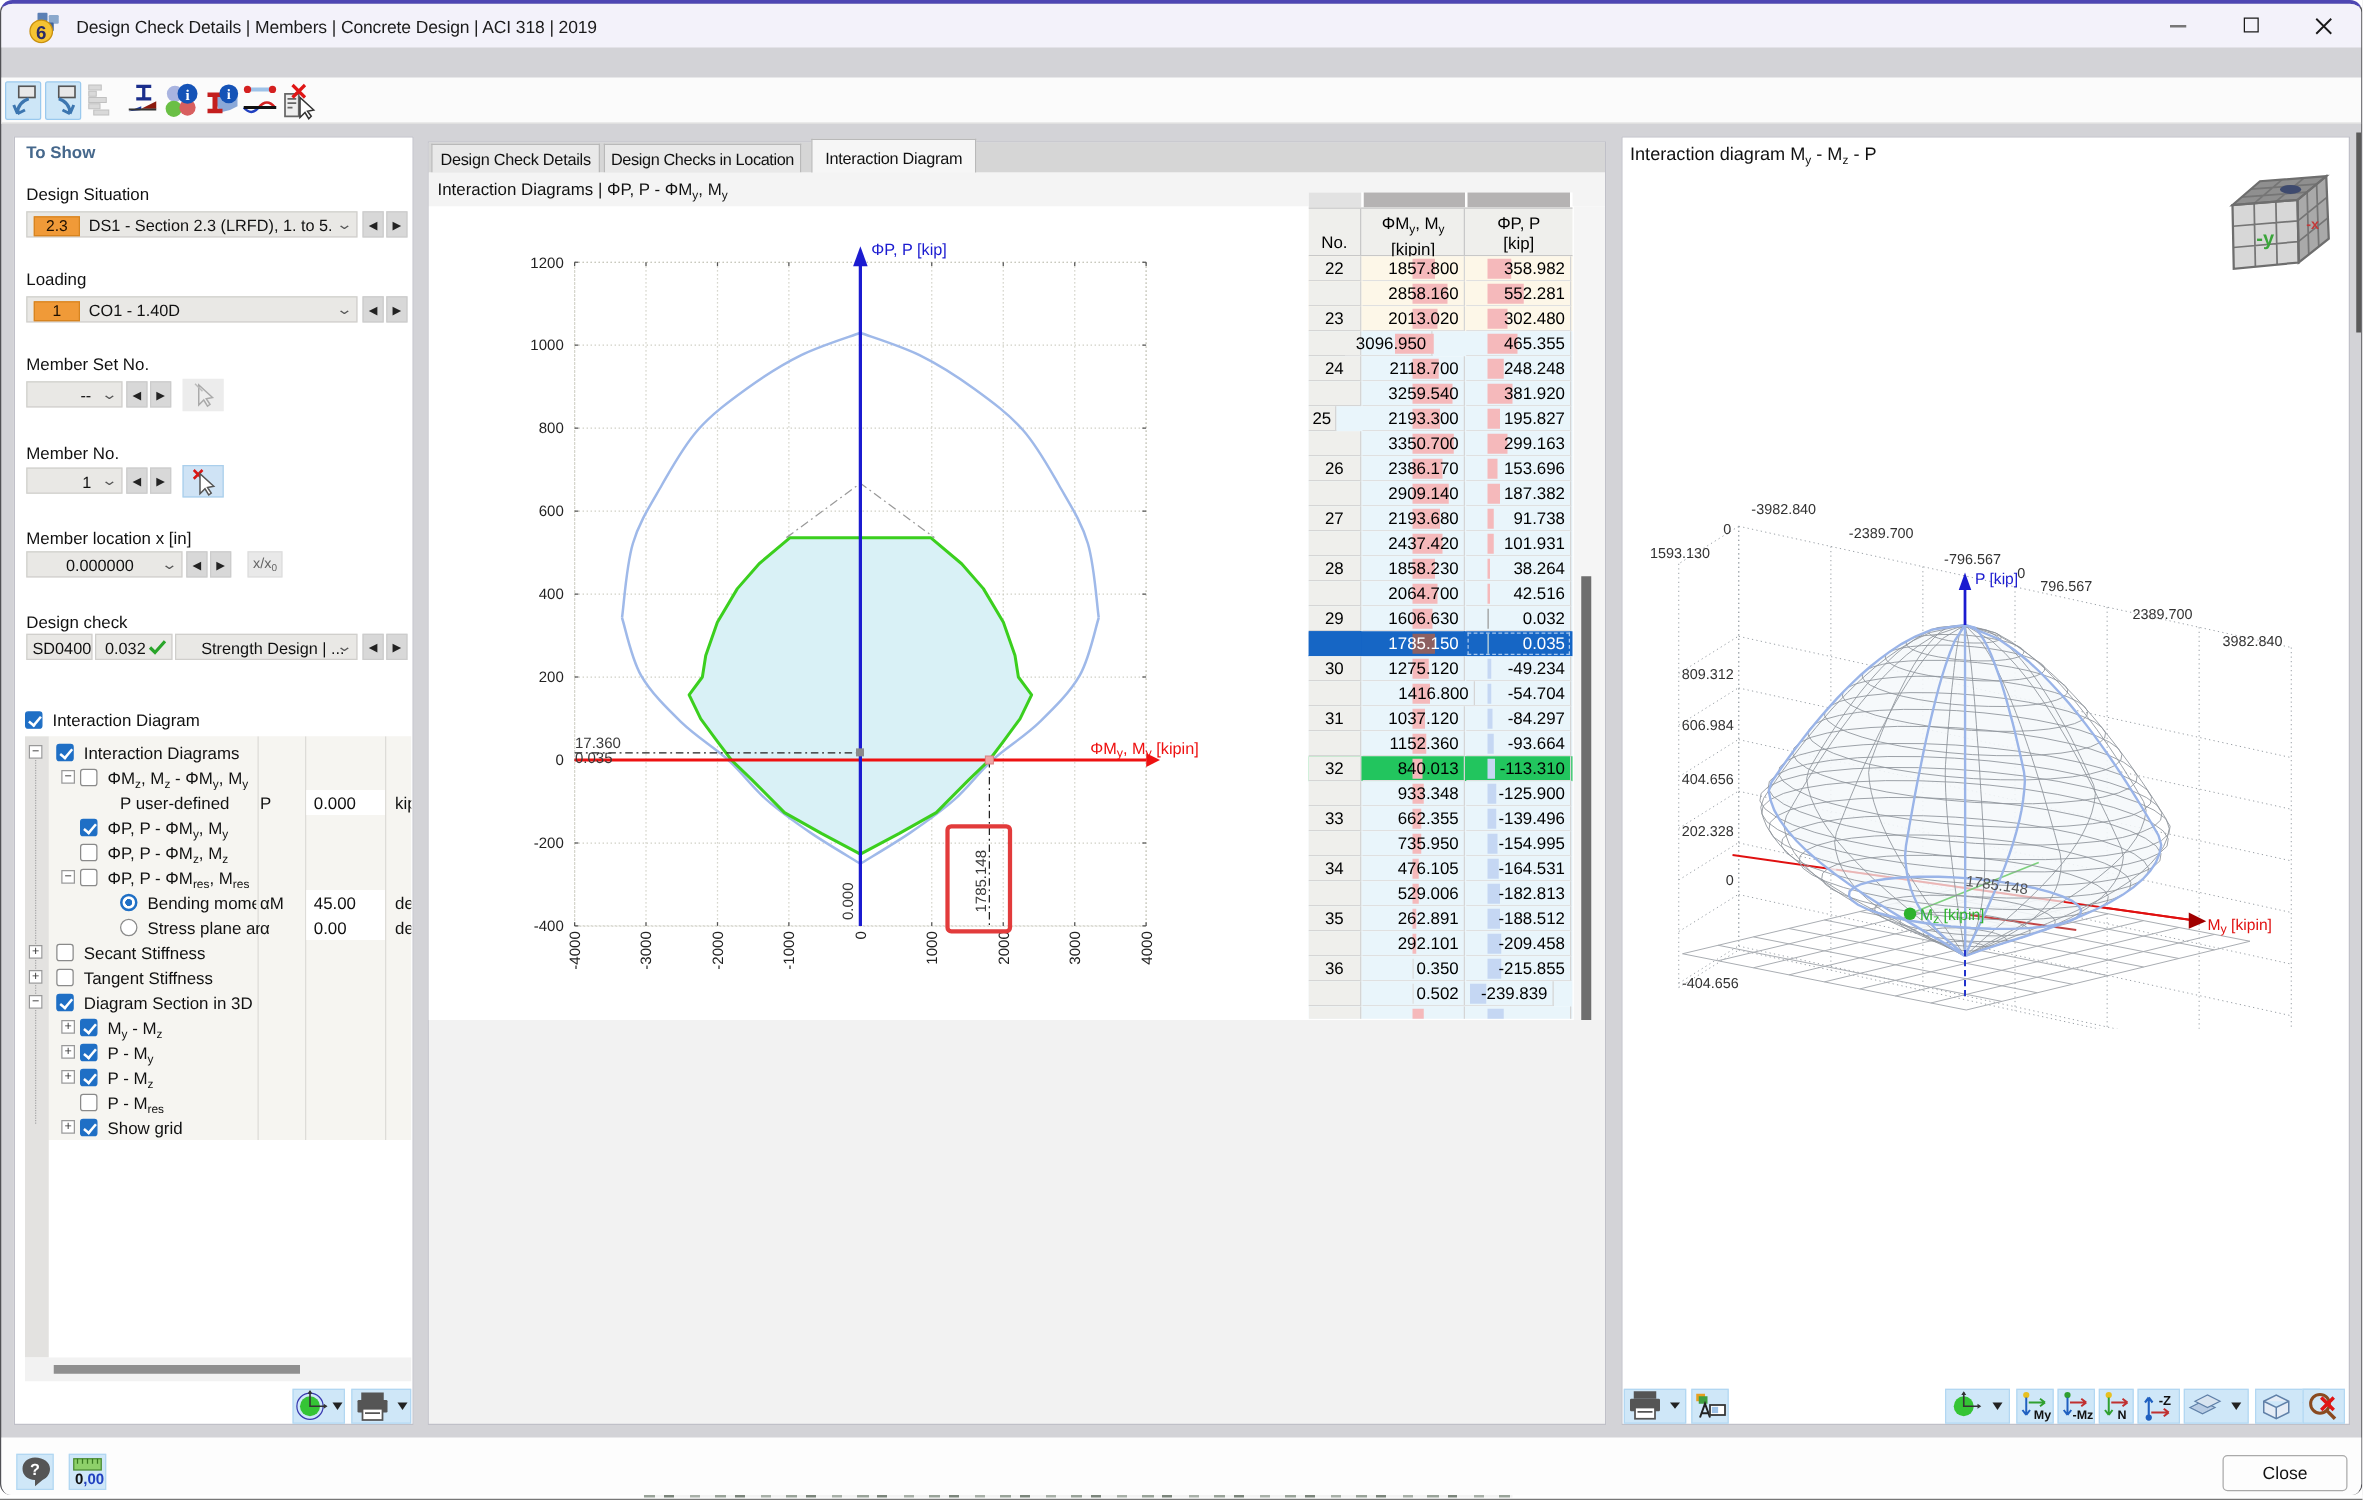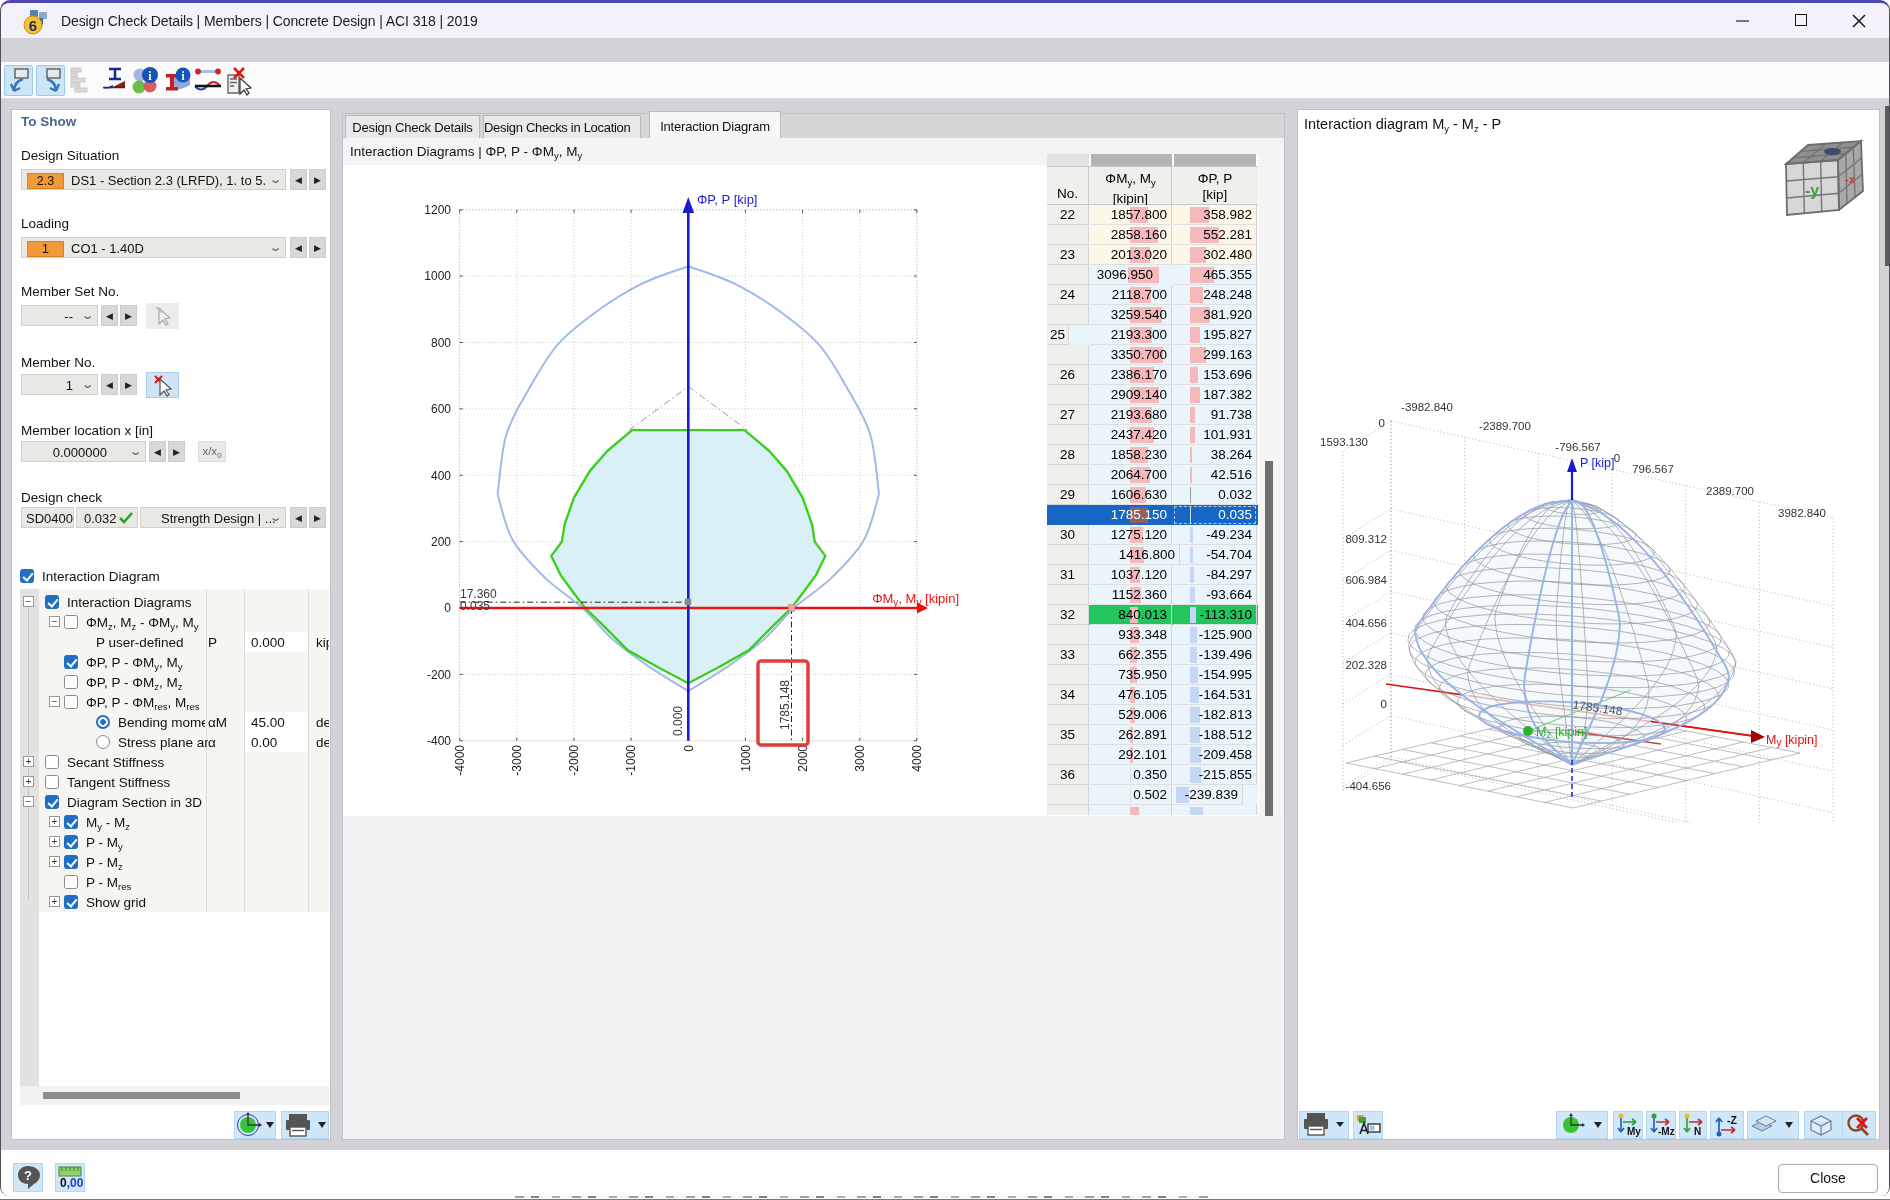--- a/index.html
+++ b/index.html
@@ -268,21 +268,21 @@
     <rect x="4" y="8" width="24" height="10" rx="1" fill="#555"></rect>
     <rect x="8" y="15" width="16" height="9" fill="#fff" stroke="#555" stroke-width="1.4"></rect>
     <line x1="10" y1="18.5" x2="22" y2="18.5" stroke="#555" stroke-width="1.4"></line>
     <path d="M36 10 L44 10 L40 16 Z" fill="#222"></path>
    </svg>
  </div>
 </div>
 <div class="panel" style="left:341px;top:110px;width:943px;height:1027px;background:#f2f2f2">
  <div style="position:absolute;left:0;top:0;width:941px;height:24px;background:#d6d6d6"></div>
  <div style="position:absolute;left:2px;top:1px;width:135px;height:23px;background:#e9e9e9;border:1px solid #b9b9b9;border-bottom:none;text-align:center" class="tabtxt"><span style="line-height:23px;font-size:13px;letter-spacing:-0.2px">Design Check Details</span></div>
- <div style="position:absolute;left:140px;top:1px;width:158px;height:23px;background:#e9e9e9;border:1px solid #b9b9b9;border-bottom:none;" class="tabtxt"><span style="line-height:23px;font-size:13px;letter-spacing:-0.3px">Design Checks in Location</span></div>
+ <div style="position:absolute;left:140px;top:1px;width:158px;height:23px;background:#e9e9e9;border:1px solid #b9b9b9;border-bottom:none;text-align:center" class="tabtxt"><span style="line-height:23px;font-size:13px;letter-spacing:-0.3px">Design Checks in Location</span></div>
  <div style="position:absolute;left:306px;top:-3px;width:132px;height:28px;background:#f6f6f6;border:1px solid #b9b9b9;border-bottom:none;text-align:center" class="tabtxt"><span style="line-height:29px;font-size:13px;letter-spacing:-0.2px">Interaction Diagram</span></div>
  <div style="position:absolute;left:0;top:24px;width:941px;height:27px;background:#f4f4f4;font-size:13.5px;color:#111">
         <span style="position:absolute;left:7px;top:6px">Interaction Diagrams | ΦP, P - ΦM<sub>y</sub>, M<sub>y</sub></span>
       </div>
  <div style="position:absolute;left:0;top:51px;width:941px;height:651px;background:#fff"></div>
  <div style="position:absolute;left:916px;top:51px;width:25px;height:651px;background:#f5f5f5"></div>
  <div style="position:absolute;left:922px;top:347px;width:8px;height:355px;background:#6e6e6e"></div>
 </div>
 <svg style="position:absolute;left:341px;top:161px" width="942" height="651" viewBox="341 161 942 651" font-family="Liberation Sans, sans-serif">
 <g stroke="#c9c9bd" stroke-width="1" stroke-dasharray="1 2.2" fill="none">
@@ -432,21 +432,21 @@
           <i style="left:40px;width:19.8px;background:#f5b9bb"></i>
           <span>2013.020</span>
         </div>
         <div class="tc c3" style="left:126px;width:84px">
           <i style="left:17px;width:15.9px;background:#f5b9bb"></i>
           <span>302.480</span>
         </div>
       </div>
       <div class="trw" style="top:111px;background:#e9f5fb">
         <div class="tc nc" style="left:0;width:42px"></div>
-        <div class="tc c2" style="left:41px;width:70px">
+        <div class="tc c2" style="left:29px;width:70px">
           <i style="left:40px;width:30.5px;background:#f5b9bb"></i>
           <span>3096.950</span>
         </div>
         <div class="tc c3" style="left:126px;width:84px">
           <i style="left:17px;width:24.4px;background:#f5b9bb"></i>
           <span>465.355</span>
         </div>
       </div>
       <div class="trw" style="top:131px;background:#e9f5fb">
         <div class="tc nc" style="left:0;width:42px">24</div>

